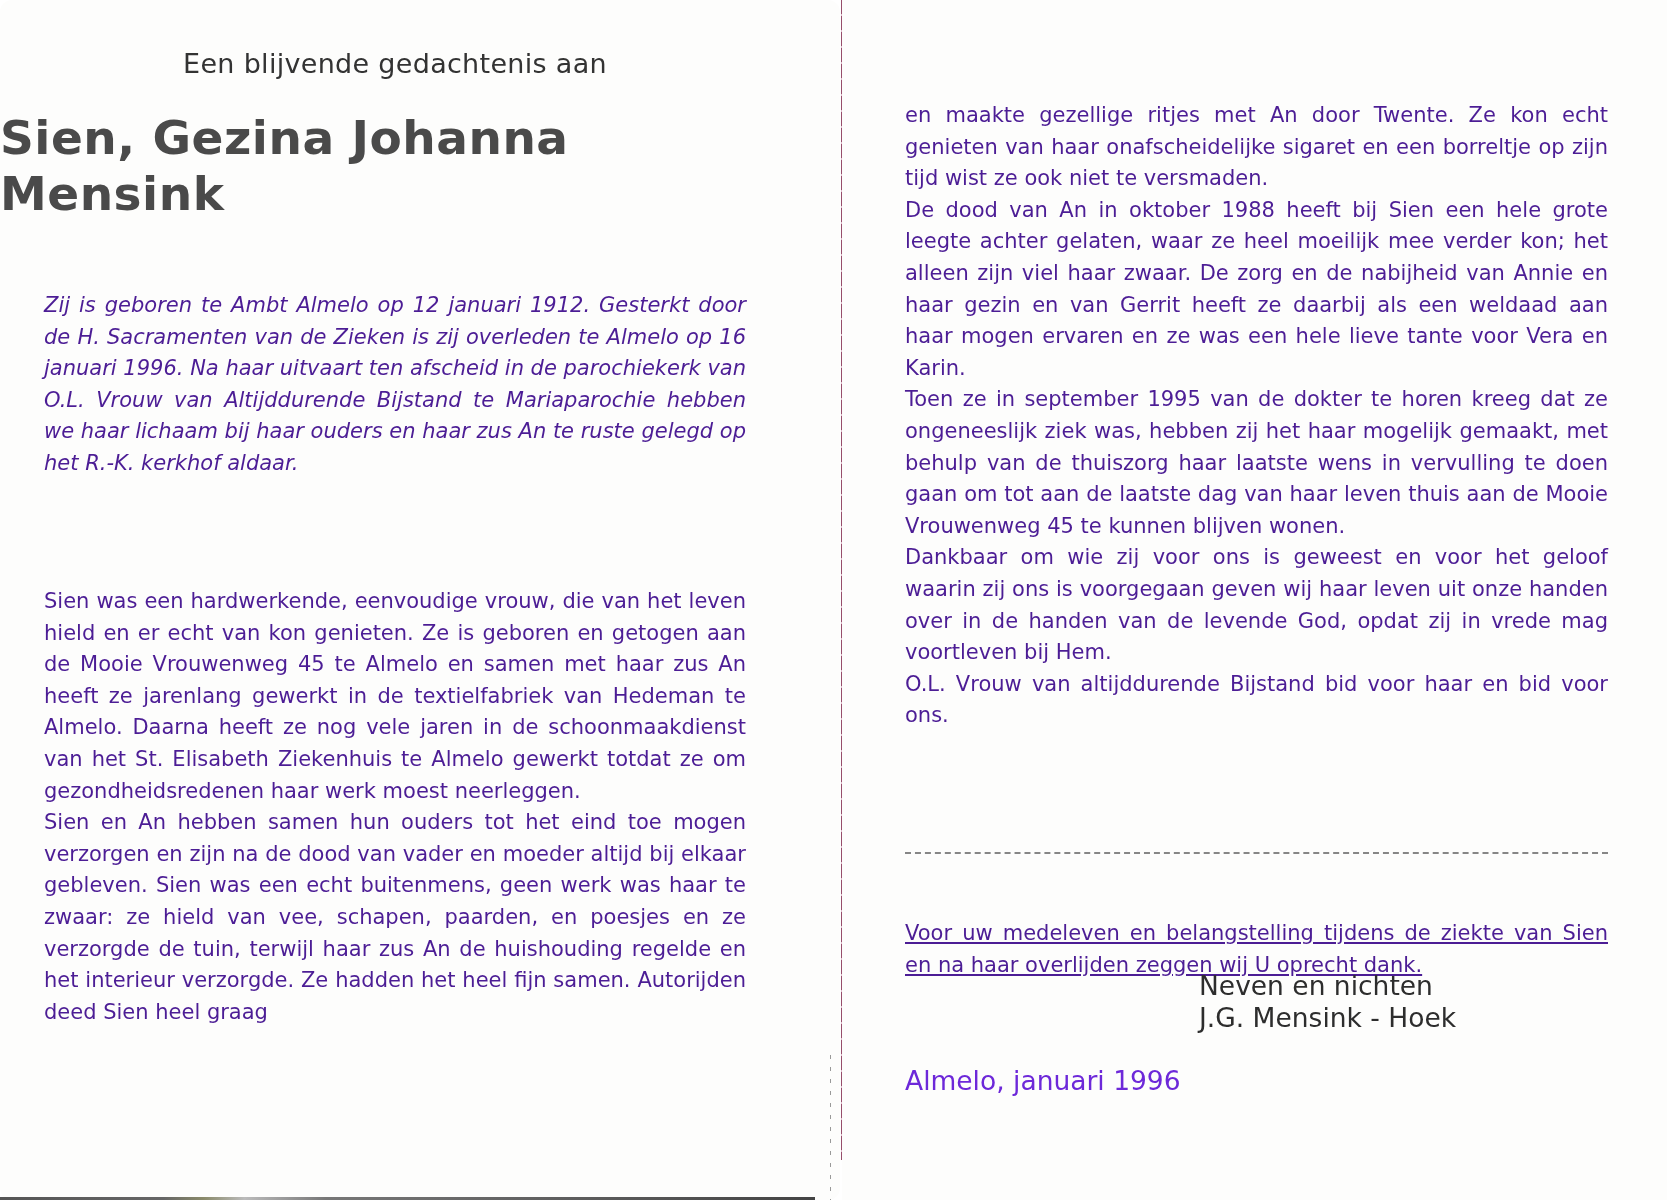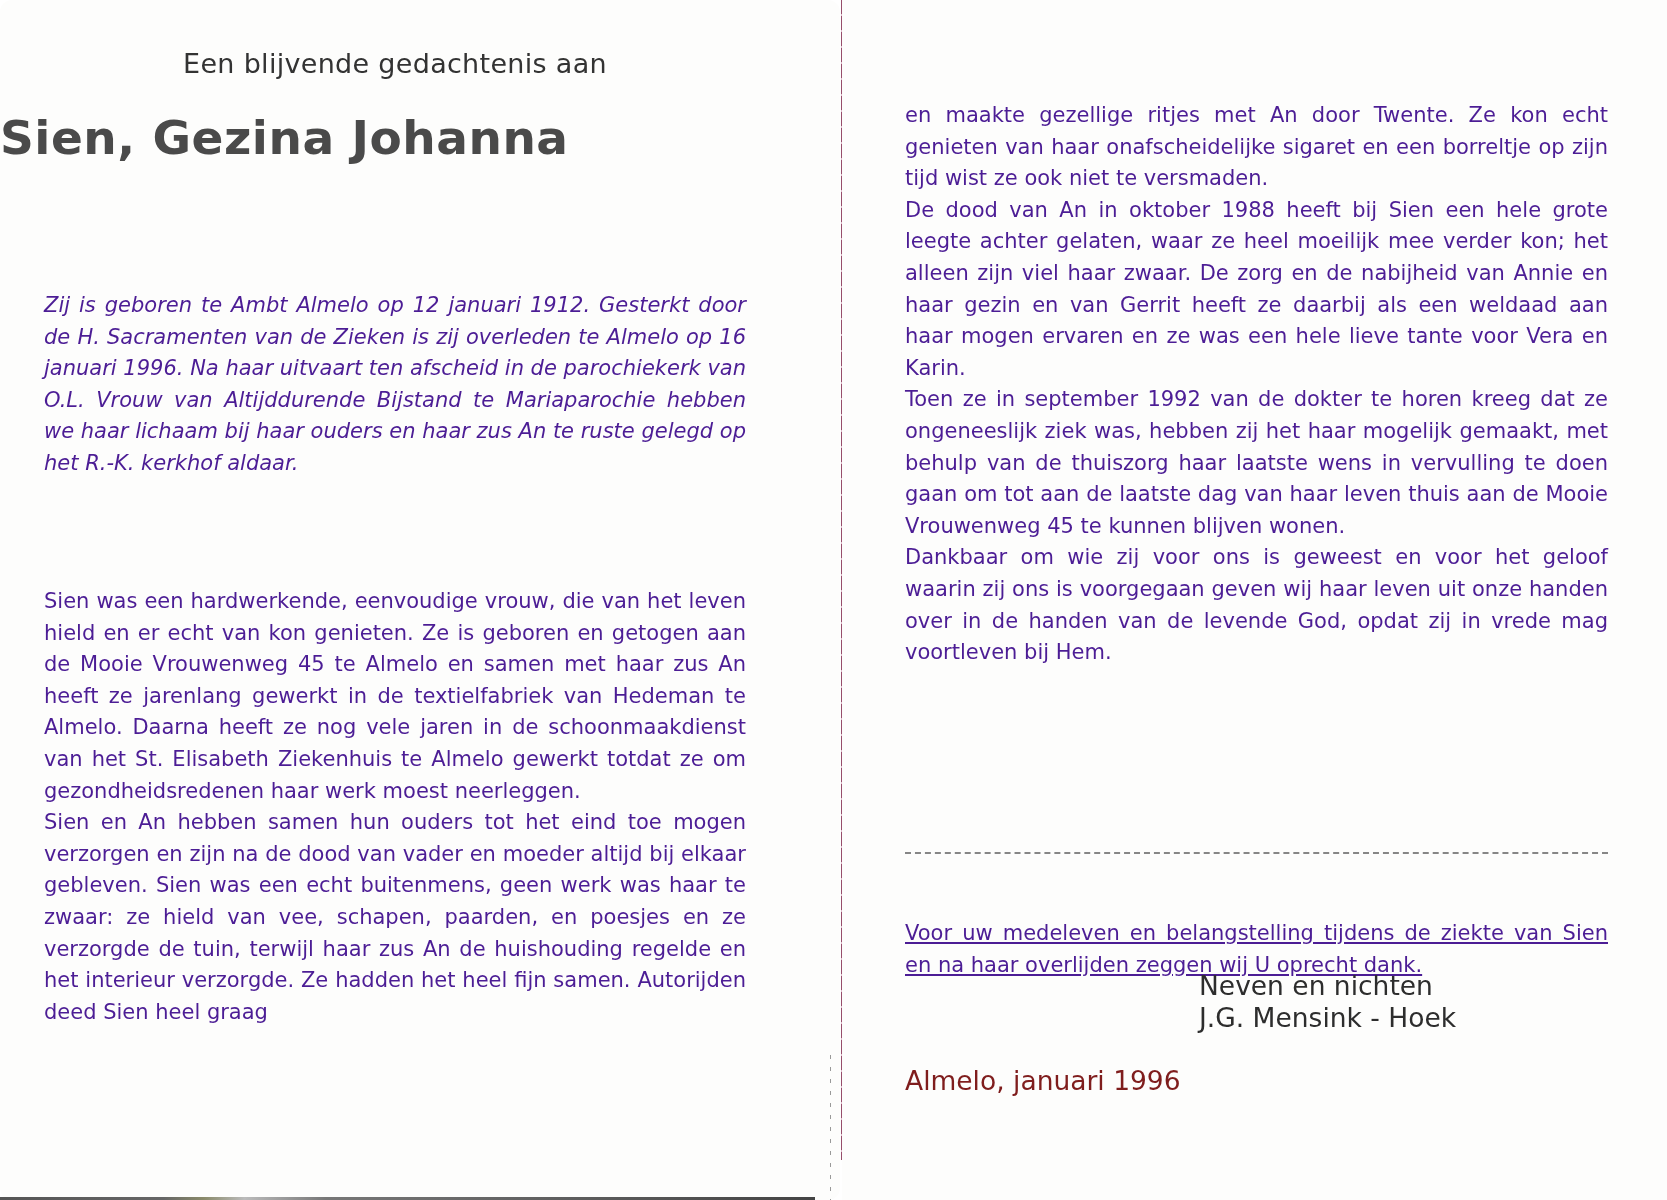--- a/index.html
+++ b/index.html
@@ -123,52 +123,54 @@
       line-height: 31.6px;
       color: #2d2d2d;
     }
     .signatures div { white-space: nowrap; }
     .place-date {
       position: absolute;
       left: 905px;
       top: 1065px;
       font-size: 26.5px;
       line-height: 31.6px;
-      color: #7f1d1d;
+      color: #6d28d9;
     }
   </style>
 </head>
 <body>
 
 <div class="page page-left">
   <div class="intro-line">Een blijvende gedachtenis aan</div>
   <div class="name-title">
     <div>Sien, Gezina Johanna</div>
+    <div>Mensink</div>
   </div>
 
   <div class="text-block left-col italic-block">
     <p>Zij is geboren te Ambt Almelo op 12 januari 1912. Gesterkt door de H. Sacramenten van de Zieken is zij overleden te Almelo op 16 januari 1996. Na haar uitvaart ten afscheid in de parochiekerk van O.L. Vrouw van Altijddurende Bijstand te Mariaparochie hebben we haar lichaam bij haar ouders en haar zus An te ruste gelegd op het R.-K. kerkhof aldaar.</p>
   </div>
 
   <div class="text-block left-col bio-block">
     <p>Sien was een hardwerkende, eenvoudige vrouw, die van het leven hield en er echt van kon genieten. Ze is geboren en getogen aan de Mooie Vrouwenweg 45 te Almelo en samen met haar zus An heeft ze jarenlang gewerkt in de textielfabriek van Hedeman te Almelo. Daarna heeft ze nog vele jaren in de schoonmaakdienst van het St. Elisabeth Ziekenhuis te Almelo gewerkt totdat ze om gezondheidsredenen haar werk moest neerleggen.</p>
     <p>Sien en An hebben samen hun ouders tot het eind toe mogen verzorgen en zijn na de dood van vader en moeder altijd bij elkaar gebleven. Sien was een echt buitenmens, geen werk was haar te zwaar: ze hield van vee, schapen, paarden, en poesjes en ze verzorgde de tuin, terwijl haar zus An de huishou­ding regelde en het interieur verzorgde. Ze hadden het heel fijn samen. Autorijden deed Sien heel graag</p>
   </div>
 </div>
 
 <div class="fold-line"></div>
 <div class="fold-line-faint"></div>
 
 <div class="page page-right"></div>
 
 <div class="text-block right-col right-top">
   <p>en maakte gezellige ritjes met An door Twente. Ze kon echt genieten van haar onafscheidelijke sigaret en een borreltje op zijn tijd wist ze ook niet te ver­smaden.</p>
   <p>De dood van An in oktober 1988 heeft bij Sien een hele grote leegte achter gelaten, waar ze heel moei­lijk mee verder kon; het alleen zijn viel haar zwaar. De zorg en de nabijheid van Annie en haar gezin en van Gerrit heeft ze daarbij als een weldaad aan haar mogen ervaren en ze was een hele lieve tante voor Vera en Karin.</p>
-  <p>Toen ze in september 1992 van de dokter te horen kreeg dat ze ongeneeslijk ziek was, hebben zij het haar mogelijk gemaakt, met behulp van de thuiszorg haar laatste wens in vervulling te doen gaan om tot aan de laatste dag van haar leven thuis aan de Mooie Vrouwenweg 45 te kunnen blijven wonen.</p>
+  <p>Toen ze in september 1995 van de dokter te horen kreeg dat ze ongeneeslijk ziek was, hebben zij het haar mogelijk gemaakt, met behulp van de thuiszorg haar laatste wens in vervulling te doen gaan om tot aan de laatste dag van haar leven thuis aan de Mooie Vrouwenweg 45 te kunnen blijven wonen.</p>
   <p>Dankbaar om wie zij voor ons is geweest en voor het geloof waarin zij ons is voorgegaan geven wij haar leven uit onze handen over in de handen van de levende God, opdat zij in vrede mag voortleven bij Hem.</p>
+  <p>O.L. Vrouw van altijddurende Bijstand bid voor haar en bid voor ons.</p>
 </div>
 
 <div class="separator"></div>
 
 <div class="text-block right-col thanks-block">
   <p>Voor uw medeleven en belangstelling tijdens de ziek­te van Sien en na haar overlijden zeggen wij U oprecht dank.</p>
 </div>
 
 <div class="signatures">
   <div>Neven en nichten</div>

